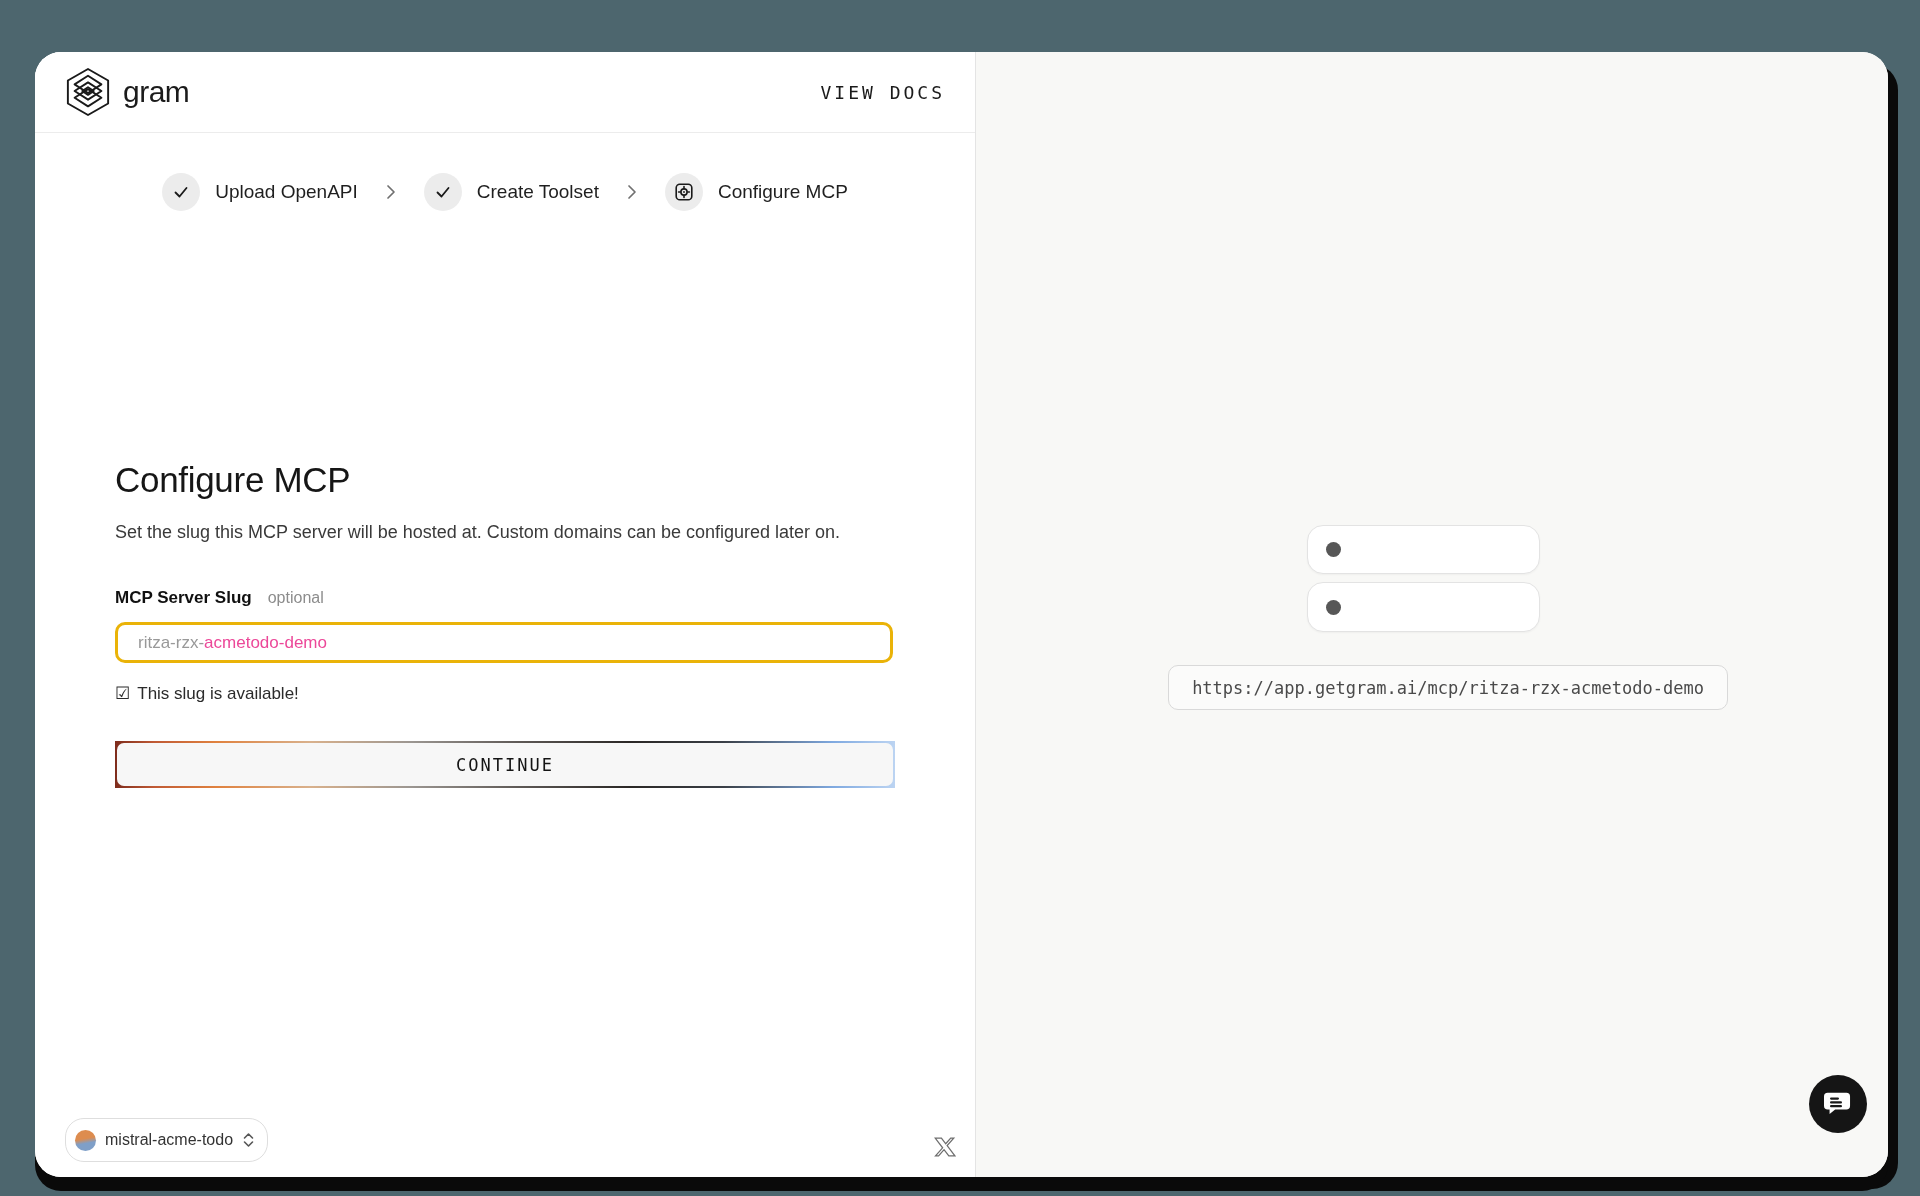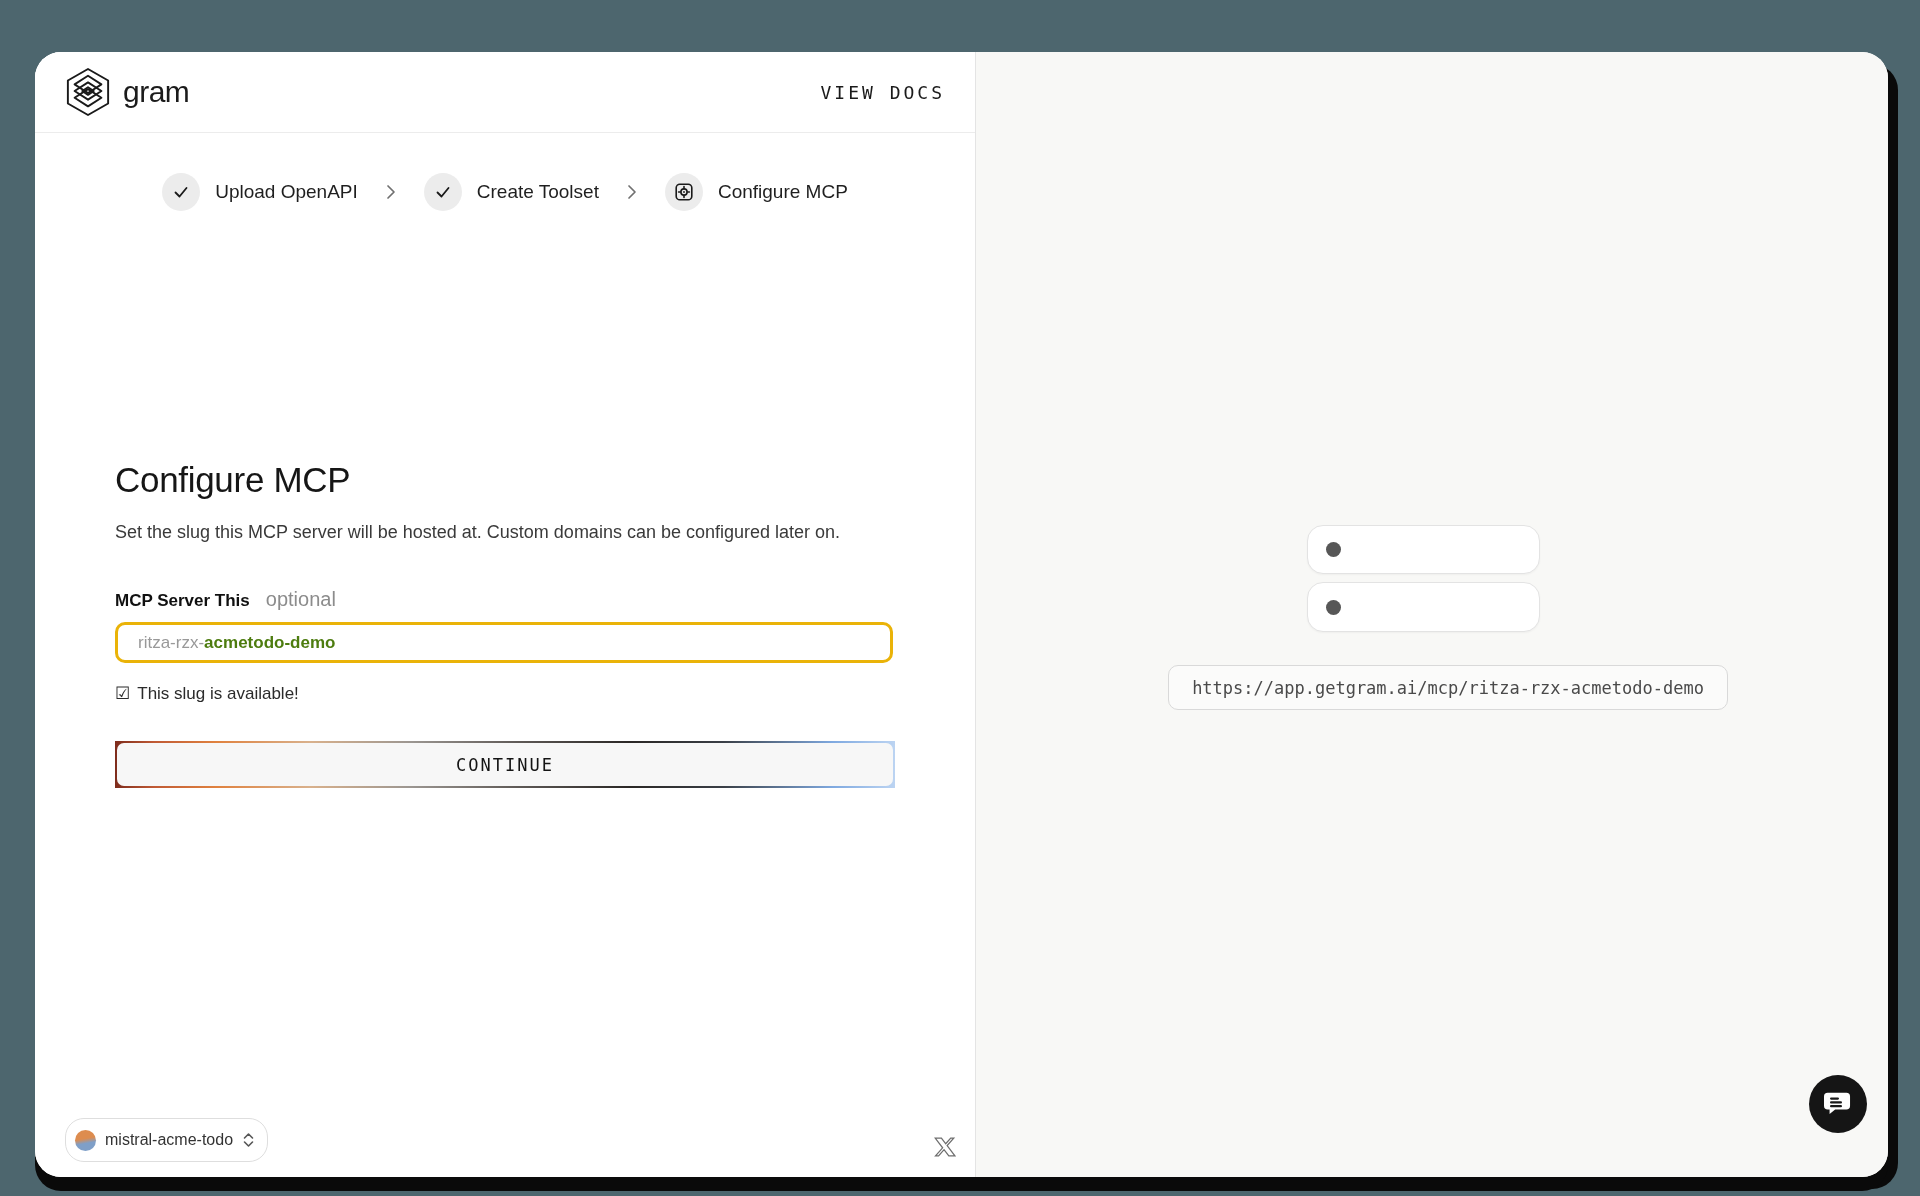--- a/index.html
+++ b/index.html
@@ -64,32 +64,32 @@
   }
   .page-subtitle {
     position: absolute; left: 80px; top: 470px;
     font-size: 18px; color: #3a3a3a;
   }
   .label-row {
     position: absolute; left: 80px; top: 536px;
     display: flex; align-items: baseline; gap: 16px;
   }
   .slug-label { font-size: 17px; font-weight: 600; color: #101010; }
-  .slug-optional { font-size: 20px; color: #8c8c8c; }
+  .slug-optional { font-size: 16px; color: #8c8c8c; }
   .slug-input {
     position: absolute; left: 80px; top: 570px;
     width: 778px; height: 41px;
     border: 3px solid #eab308; border-radius: 10px;
     background: #fff;
     display: flex; align-items: center;
     padding: 0 20px; font-size: 17px;
     cursor: text;
   }
   .slug-prefix { color: #999999; }
-  .slug-value { color: #4d7c0f; font-weight: 700; }
+  .slug-value { color: #ec4899; font-weight: 400; }
   .slug-status {
     position: absolute; left: 80px; top: 631px;
     display: flex; align-items: center; gap: 7px;
     font-size: 17px; color: #2b2b2b;
   }
   .slug-status .box-check { font-size: 17px; color: #2b2b2b; }
 
   .continue-wrap {
     position: absolute; left: 80px; top: 689px;
     width: 780px; height: 47px;
@@ -224,21 +224,21 @@
         </div>
         <div class="step-label">Configure MCP</div>
       </div>
 
     </div>
 
     <h1 class="page-title">Configure MCP</h1>
     <p class="page-subtitle">Set the slug this MCP server will be hosted at. Custom domains can be configured later on.</p>
 
     <div class="label-row">
-      <span class="slug-label">MCP Server This</span>
+      <span class="slug-label">MCP Server Slug</span>
       <span class="slug-optional">optional</span>
     </div>
 
     <div class="slug-input">
       <span class="slug-prefix">ritza-rzx-</span>
         <span class="slug-value">acmetodo-demo</span>
     </div>
 
     <div class="slug-status">
       <span class="box-check">☑</span>

